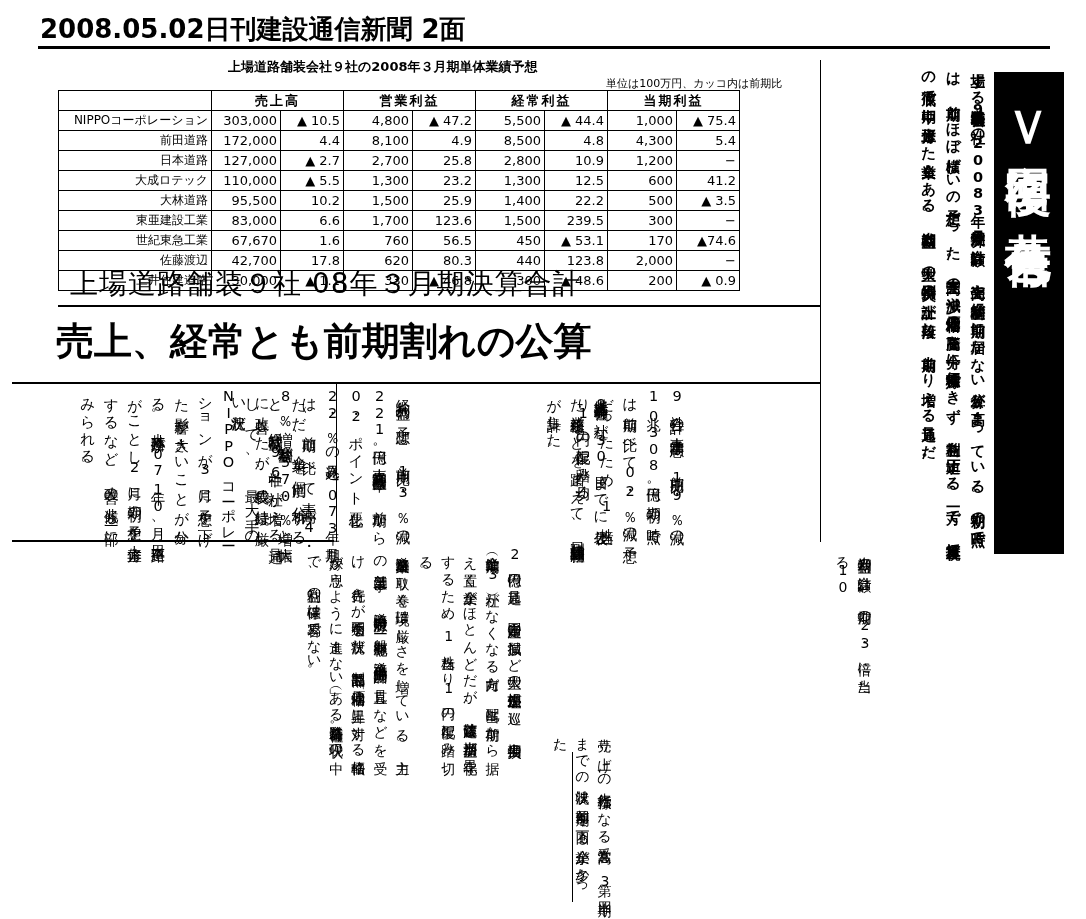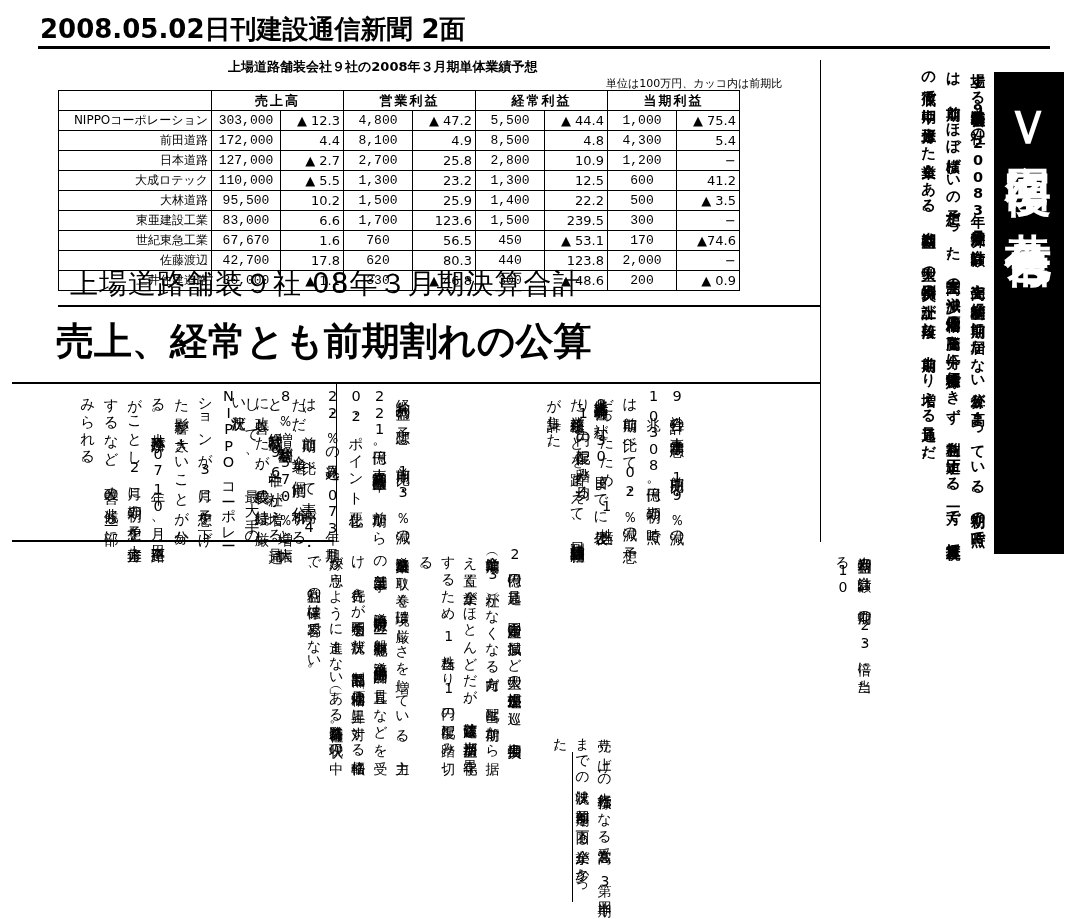--- a/index.html
+++ b/index.html
@@ -80,23 +80,22 @@
   table.fin th.grp {
     font-weight: bold;
     letter-spacing: 2px;
   }
   td.name {
     text-align: right;
     width: 146px;
     font-size: 12px;
   }
   td.num {
-    text-align: center;
+    text-align: right;
     width: 62px;
-    font-family: Liberation Mono, monospace;
   }
   td.chg {
     text-align: right;
     width: 56px;
     padding-right: 4px;
   }
 
   
   .sub-headline {
     position: absolute;
@@ -208,21 +207,21 @@
         <th class="grp" colspan="2">売上高</th>
         <th class="grp" colspan="2">営業利益</th>
         <th class="grp" colspan="2">経常利益</th>
         <th class="grp" colspan="2">当期利益</th>
       </tr>
     </thead>
     <tbody>
       <tr>
         <td class="name">NIPPOコーポレーション</td>
         <td class="num">303,000</td>
-        <td class="chg">▲ 12.3</td>
+        <td class="chg">▲ 10.5</td>
         <td class="num">4,800</td>
         <td class="chg">▲ 47.2</td>
         <td class="num">5,500</td>
         <td class="chg">▲ 44.4</td>
         <td class="num">1,000</td>
         <td class="chg">▲ 75.4</td>
       </tr>
       <tr>
         <td class="name">前田道路</td>
         <td class="num">172,000</td>

